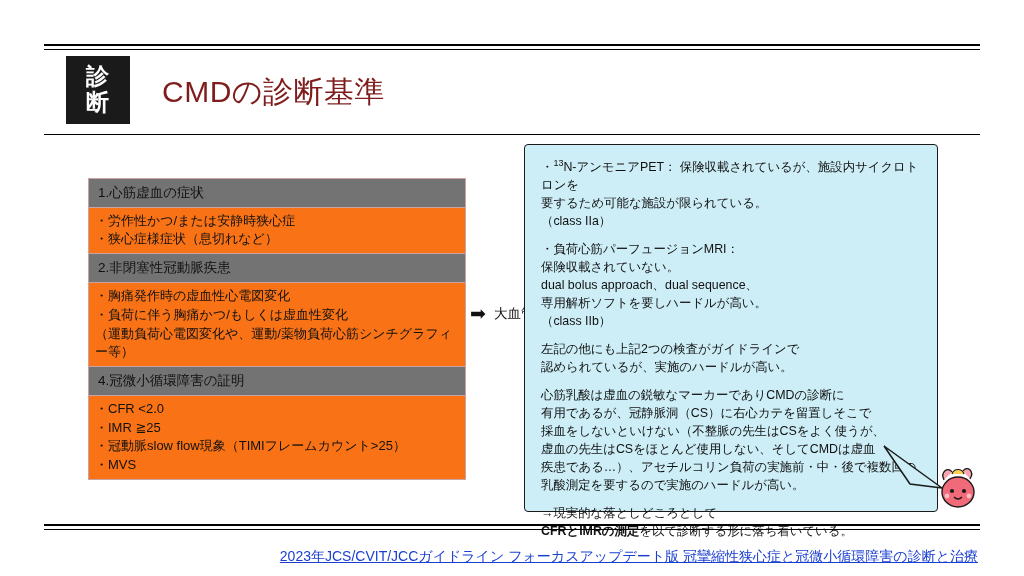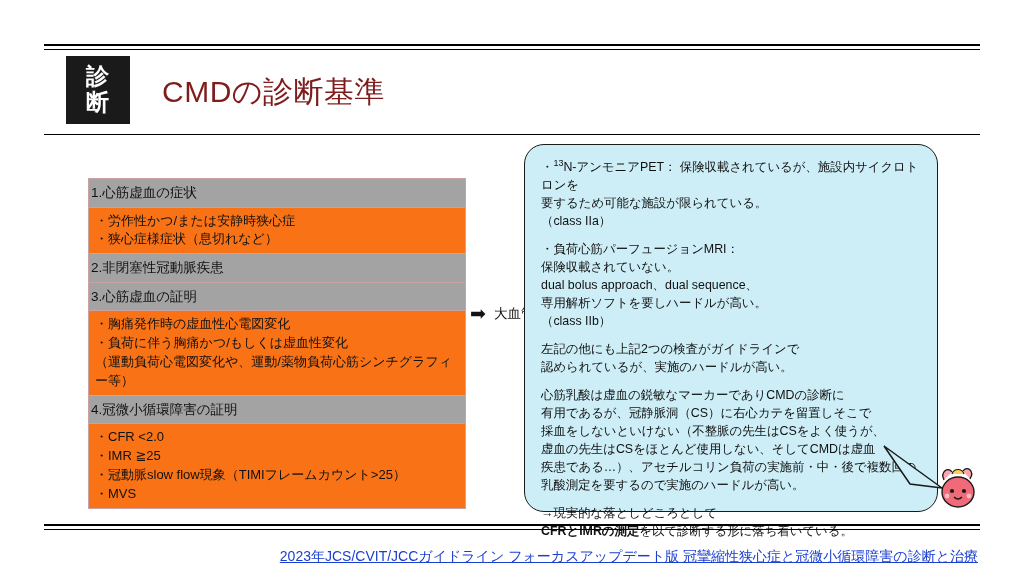--- a/index.html
+++ b/index.html
@@ -85,23 +85,23 @@
   }
   .row {
     box-sizing: border-box;
     border-bottom: 1px solid #c9a2a2;
     padding: 4px 6px;
     font-size: 13px;
     line-height: 1.45;
   }
   .row:last-child { border-bottom: none; }
   .row-head {
-    background: #a3a3a3;
+    background: #737373;
     font-size: 13.5px;
-    padding: 4px 2px;
+    padding: 4px 9px;
   }
   .row-body {
     background: #f97316;
   }
 
   
   .arrow-ann {
     position: absolute;
     left: 470px;
     top: 304px;
@@ -119,21 +119,21 @@
 
   
   .callout {
     position: absolute;
     left: 524px;
     top: 144px;
     width: 414px;
     height: 368px;
     background: #cdeef7;
     border: 1.5px solid #1a1a1a;
-    border-radius: 20px;
+    border-radius: 4px;
     box-sizing: border-box;
     padding: 12px 16px 10px 16px;
     font-size: 12.4px;
     line-height: 1.45;
   }
   .callout p {
     margin: 0 0 10px 0;
   }
   .callout p.tight { margin-bottom: 0; }
   .callout sup { font-size: 9px; vertical-align: super; }
@@ -194,21 +194,20 @@
 
 <div class="slide-title">CMDの診断基準</div>
 
 <div class="header-bottom"></div>
 
 <div class="left-table">
   <div class="row row-head" style="white-space:pre-line">1.心筋虚血の症状</div>
   <div class="row row-body" style="white-space:pre-line">・労作性かつ/または安静時狭心症
 ・狭心症様症状（息切れなど）</div>
   <div class="row row-head" style="white-space:pre-line">2.非閉塞性冠動脈疾患</div>
-  <div class="row row-head" style="white-space:pre-line">3.心筋虚血の証明</div>
   <div class="row row-body" style="white-space:pre-line">・胸痛発作時の虚血性心電図変化
 ・負荷に伴う胸痛かつ/もしくは虚血性変化
 （運動負荷心電図変化や、運動/薬物負荷心筋シンチグラフィー等）</div>
   <div class="row row-head" style="white-space:pre-line">4.冠微小循環障害の証明</div>
   <div class="row row-body" style="white-space:pre-line">・CFR &lt;2.0
 ・IMR ≧25
 ・冠動脈slow flow現象（TIMIフレームカウント&gt;25）
 ・MVS</div>
 </div>
 

